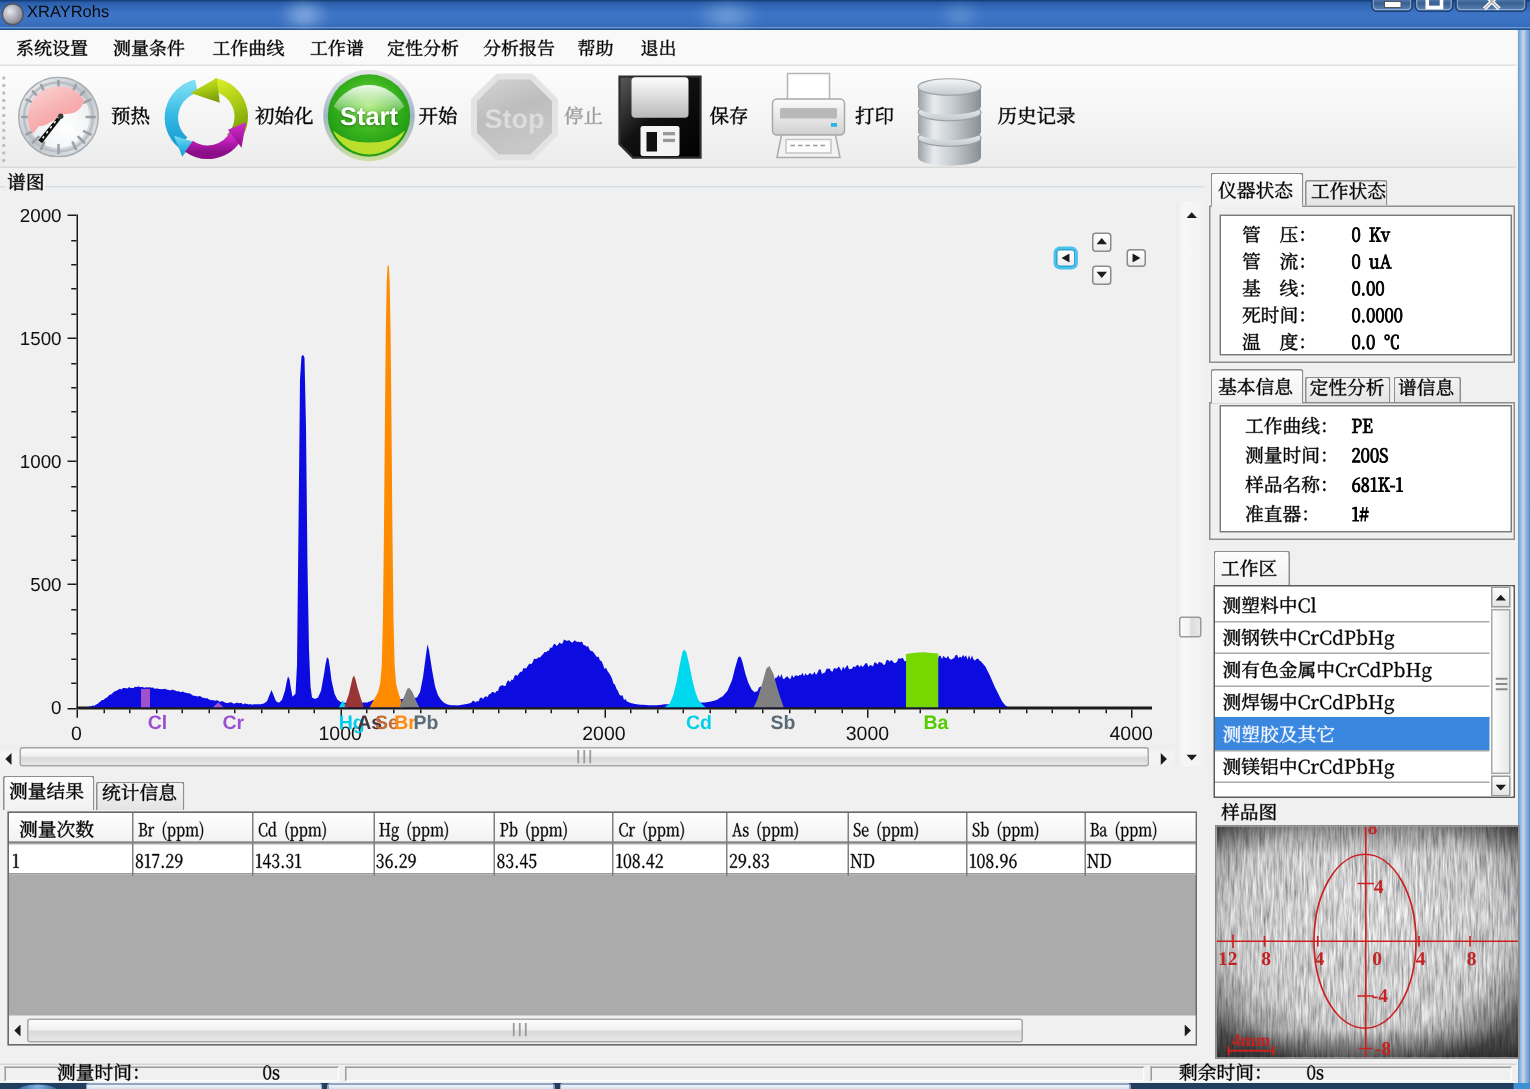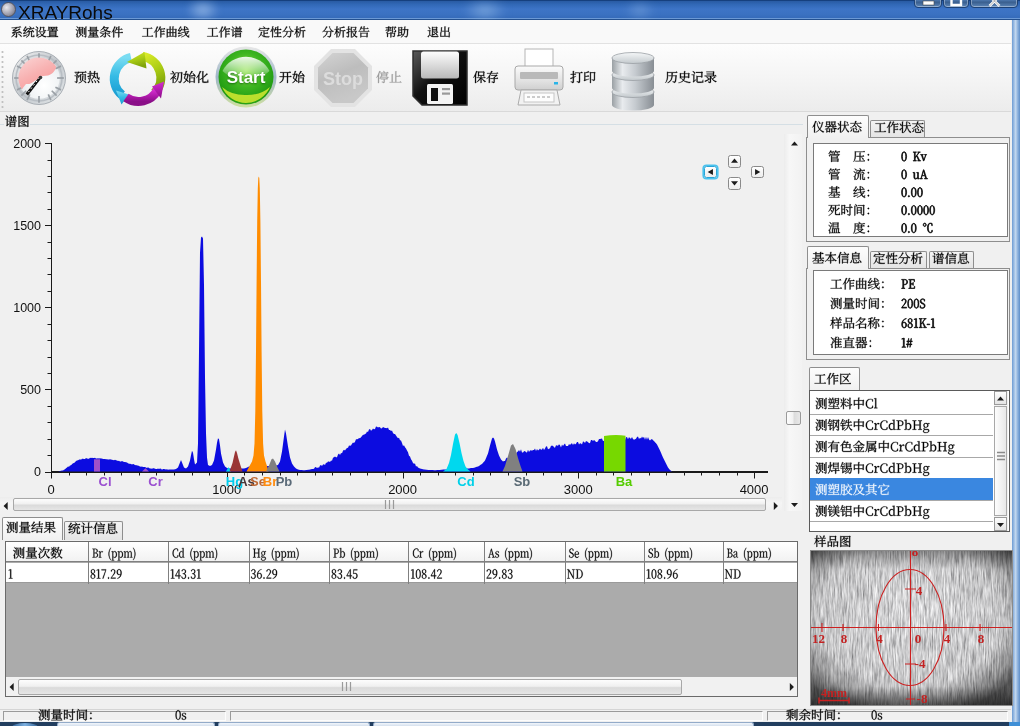--- a/index.html
+++ b/index.html
@@ -7,21 +7,21 @@
 #ovl{position:absolute;left:0;top:0;z-index:60;pointer-events:none}
 </style></head><body>
 <div class="ab" style="left:0;top:0;width:1020px;height:20px;background:linear-gradient(180deg,#26579e 0,#3168b6 22%,#3d74c6 45%,#3b72c2 70%,#3268b6 100%);"></div>
 <div class="ab" style="left:0;top:0;width:1020px;height:1px;background:#16407e"></div>
 <div class="ab" style="left:0;top:17.5px;width:1020px;height:1px;background:#79a5dc;opacity:.8"></div>
 <div class="ab" style="left:0;top:19px;width:1020px;height:1px;background:#24518f"></div>
 <div class="ab" style="left:180px;top:2px;width:46px;height:16px;border-radius:50%;background:radial-gradient(circle,rgba(190,215,245,.55),rgba(190,215,245,0) 70%);filter:blur(3px)"></div>
 <div class="ab" style="left:455px;top:3px;width:60px;height:15px;border-radius:50%;background:radial-gradient(circle,rgba(170,205,240,.5),rgba(170,205,240,0) 70%);filter:blur(4px)"></div>
 <div class="ab" style="left:620px;top:4px;width:40px;height:13px;border-radius:50%;background:radial-gradient(circle,rgba(160,195,235,.4),rgba(160,195,235,0) 70%);filter:blur(4px)"></div>
 <div class="ab" style="left:1px;top:2px;width:15px;height:15px;border-radius:50%;background:radial-gradient(circle at 35% 35%,#e8e8ee,#9a9aa8 60%,#62626e);border:1px solid #55555f"></div>
-<div class="ab" style="left:18px;top:2px;font-size:19px;color:#0a0a0a;z-index:2">XRAYRohs</div>
+<div class="ab" style="left:18px;top:2px;font-size:11px;color:#0a0a0a;z-index:2">XRAYRohs</div>
 <div class="ab" style="left:914px;top:-6px;width:27.5px;height:14px;border:1px solid #1d4175;border-radius:0 0 4px 4px;background:linear-gradient(180deg,#7aa3d8 0,#4e79b0 40%,#3a5f8f 60%,#5c86b8 100%);box-shadow:inset 0 0 0 1px rgba(255,255,255,.35)">
     <svg width="26" height="13" style="position:absolute;left:0;top:0">
       <rect x="8" y="6" width="11" height="4" fill="#fdfdfd" stroke="#4a4a4a" stroke-width=".6"></rect>
     </svg>
   </div>
 <div class="ab" style="left:942.5px;top:-6px;width:26.5px;height:14px;border:1px solid #1d4175;border-radius:0 0 4px 4px;background:linear-gradient(180deg,#7aa3d8 0,#4e79b0 40%,#3a5f8f 60%,#5c86b8 100%);box-shadow:inset 0 0 0 1px rgba(255,255,255,.35)">
     <svg width="25" height="13" style="position:absolute;left:0;top:0">
       <rect x="7.5" y="2" width="9.5" height="8" fill="none" stroke="#fdfdfd" stroke-width="2.4"></rect>
     </svg>
   </div>

